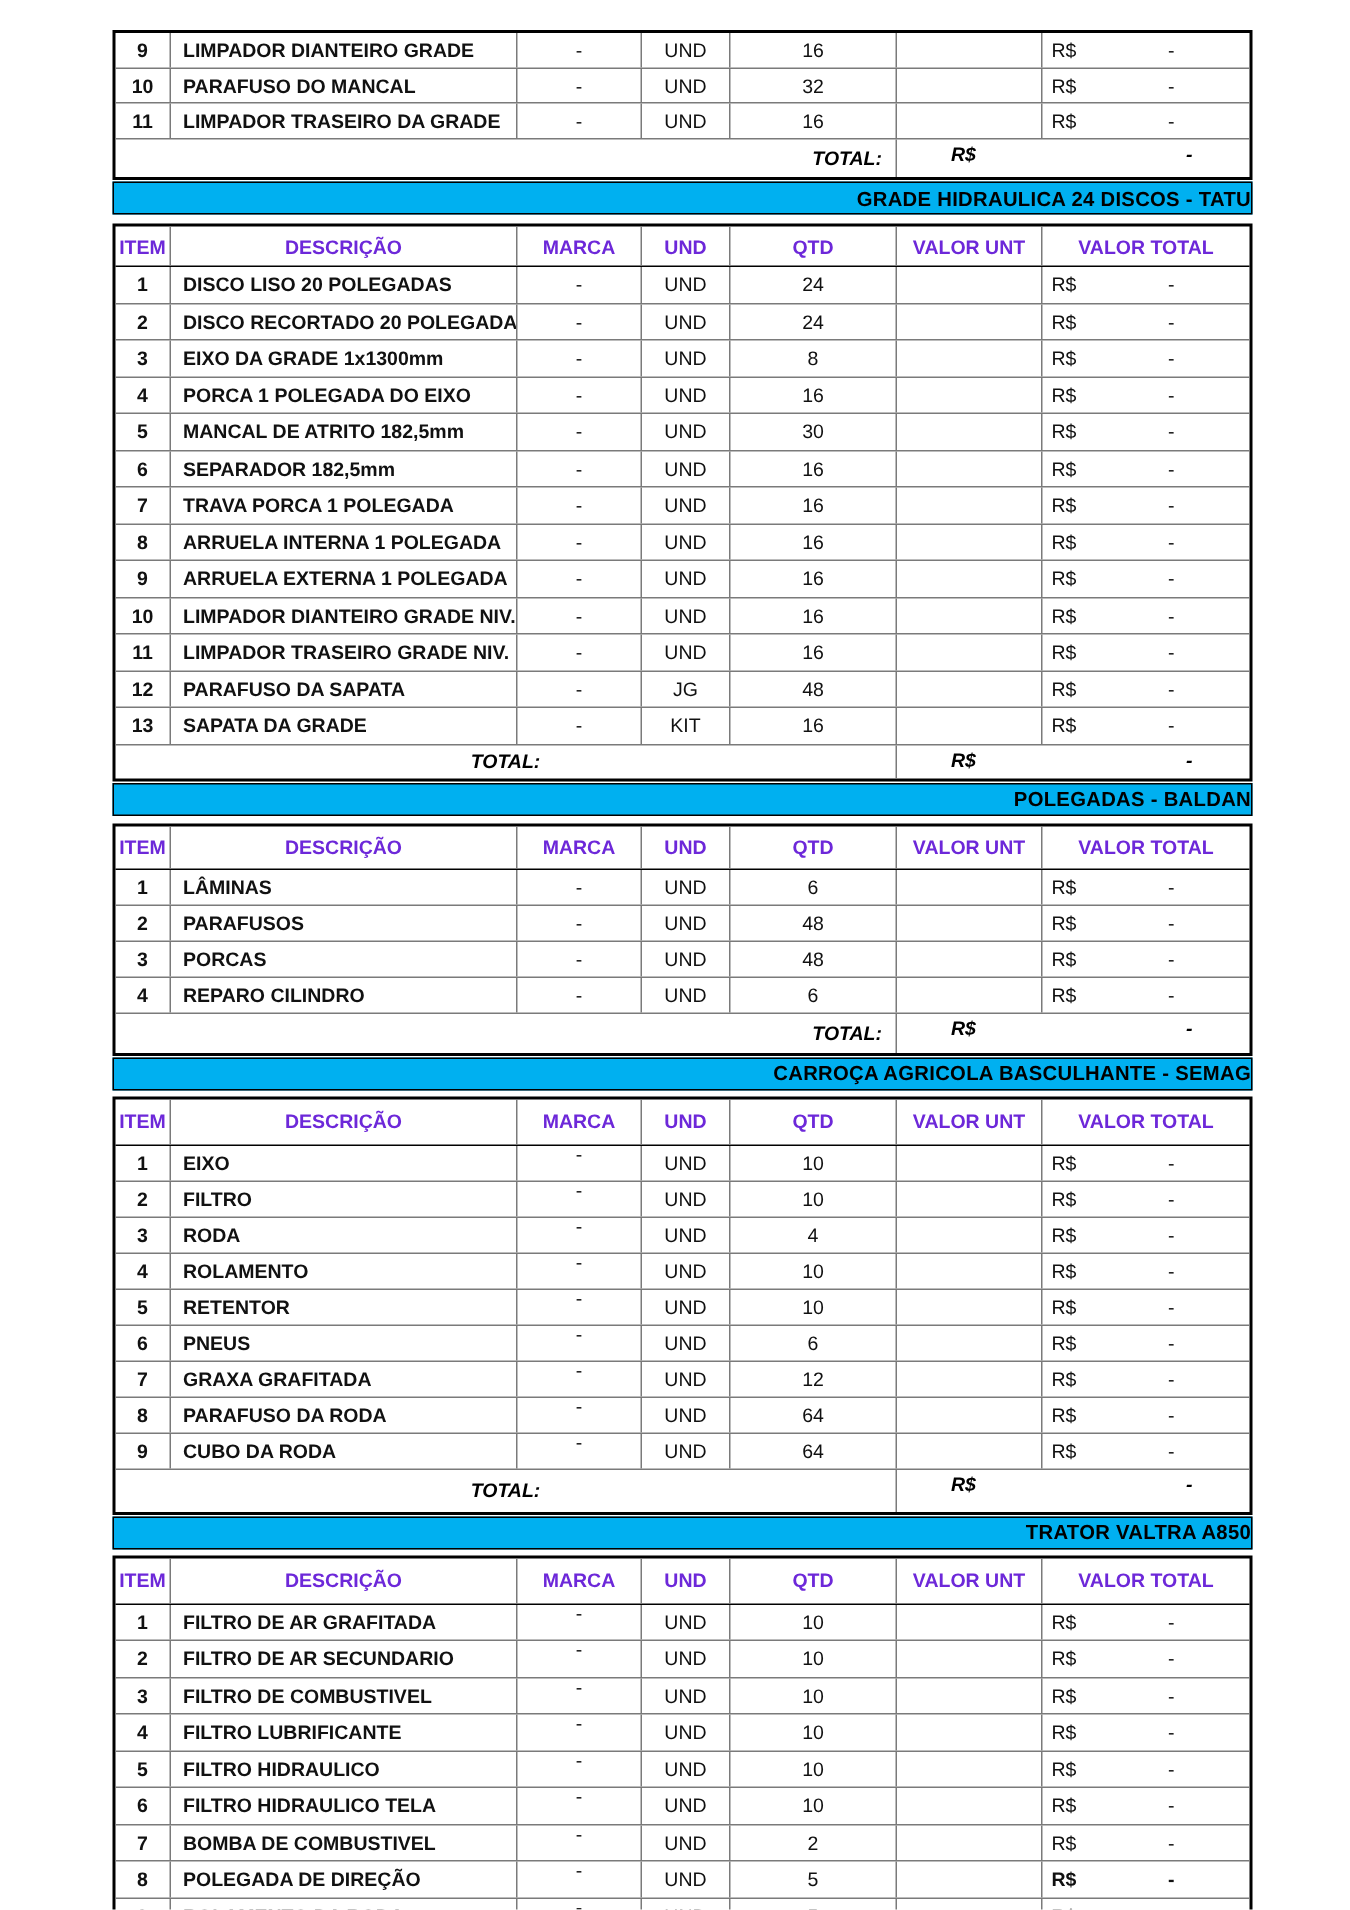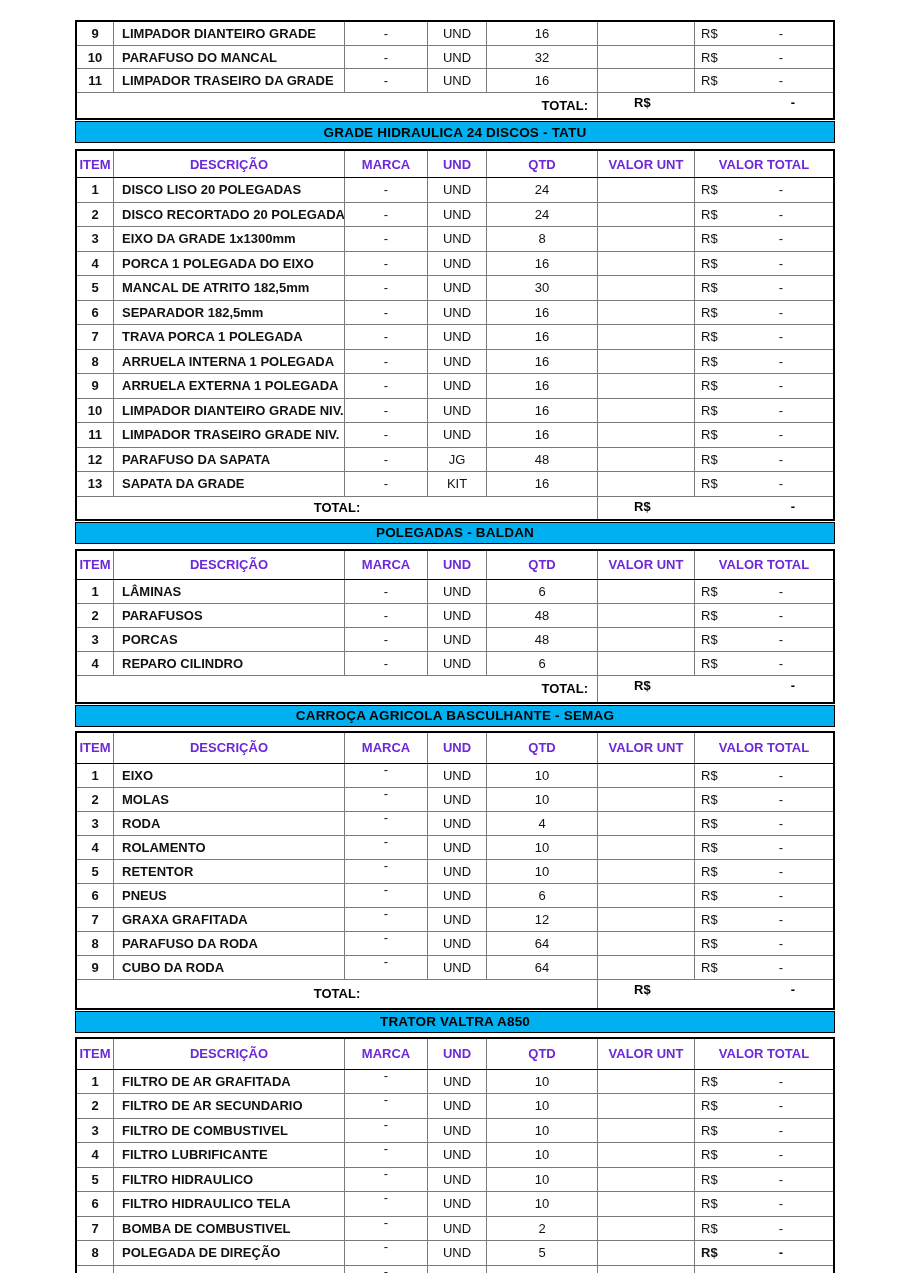--- a/index.html
+++ b/index.html
@@ -37,34 +37,34 @@
   
   .num-cell{font-weight:700;}
   .desc-cell{justify-content:flex-start;padding-left:8px;font-weight:bold;}
   .marca-top{align-items:flex-start;line-height:9px;padding-top:1px;}
   .vt-cell{justify-content:space-between;padding:0 50px 0 6px;}
   .vt-cell.bold span{font-weight:700;}
 
   
   .total-row{
     display:grid;grid-template-columns:520px 1fr;
-    font-weight:700;color:#000;font-size:13px;
+    font-weight:700;color:#000;font-size:13px;font-style:italic;
   }
   .total-label-cell{display:flex;align-items:center;justify-content:flex-end;padding-right:9px;}
   .total-label-cell.center{justify-content:center;padding-right:0;}
   .total-value-cell{
     border-left:1px solid #7a7a7a;
     display:flex;justify-content:space-between;align-items:flex-start;
     padding:2px 38px 0 36px;
   }
 
   
   .cyan-bar{
     height:22px;background:#00b0f0;border:1.5px solid #000;box-sizing:border-box;
-    display:flex;align-items:center;justify-content:center;
+    display:flex;align-items:center;justify-content:flex-end;
     font-weight:700;font-size:13.5px;color:#000;margin-top:1px;letter-spacing:.2px;
   }
 
   
   .sec-a .item-row{height:22.7px}   .sec-a .total-row{height:25px}
   .sec-b{margin-top:6px}            .sec-b .header-row{height:26px}
   .sec-b .item-row{height:23.5px}   .sec-b .total-row{height:22px}
   .sec-c{margin-top:5px}            .sec-c .header-row{height:28px}
   .sec-c .item-row{height:23px}     .sec-c .total-row{height:26px}
   .sec-d{margin-top:4px}            .sec-d .header-row{height:30px}
@@ -394,21 +394,21 @@
           <div class="cell">UND</div>
           <div class="cell">10</div>
           <div class="cell"></div>
           <div class="cell vt-cell">
             <span>R$</span>
             <span>-</span>
           </div>
         </div>
         <div class="row item-row">
           <div class="cell num-cell">2</div>
-          <div class="cell desc-cell">MOLAS</div>
+          <div class="cell desc-cell">FILTRO</div>
           <div class="cell marca-top">-</div>
           <div class="cell">UND</div>
           <div class="cell">10</div>
           <div class="cell"></div>
           <div class="cell vt-cell">
             <span>R$</span>
             <span>-</span>
           </div>
         </div>
         <div class="row item-row">

